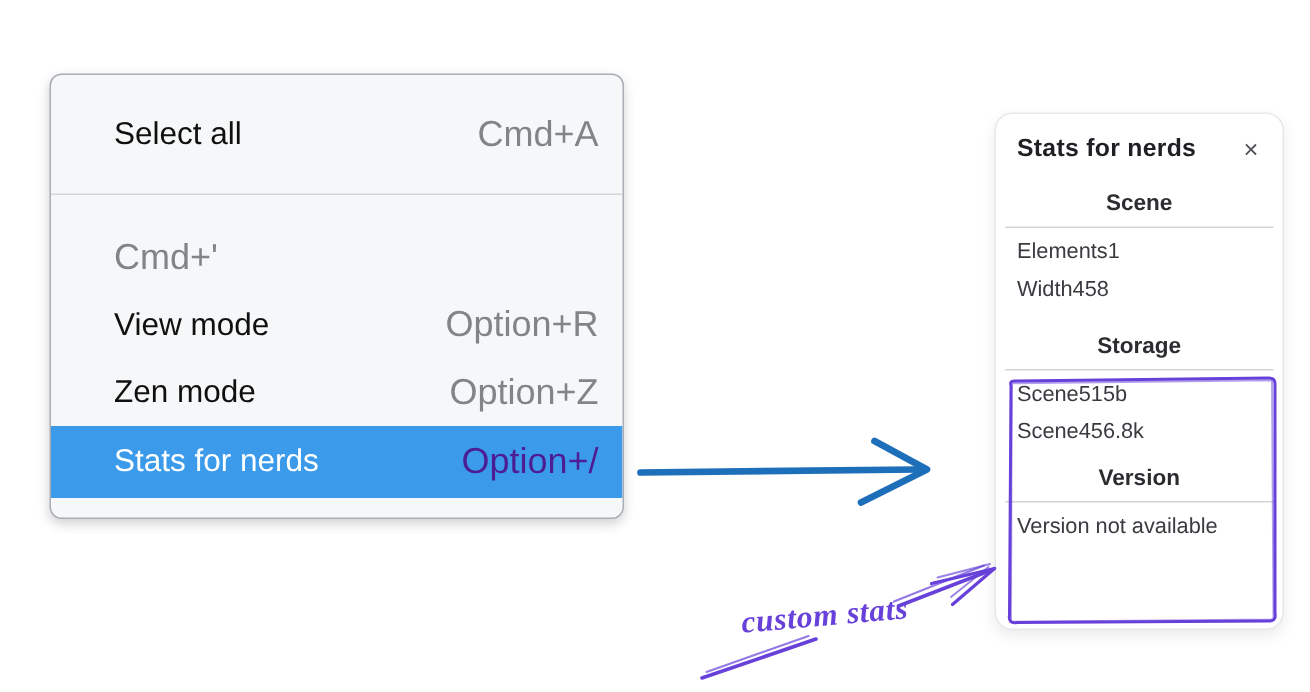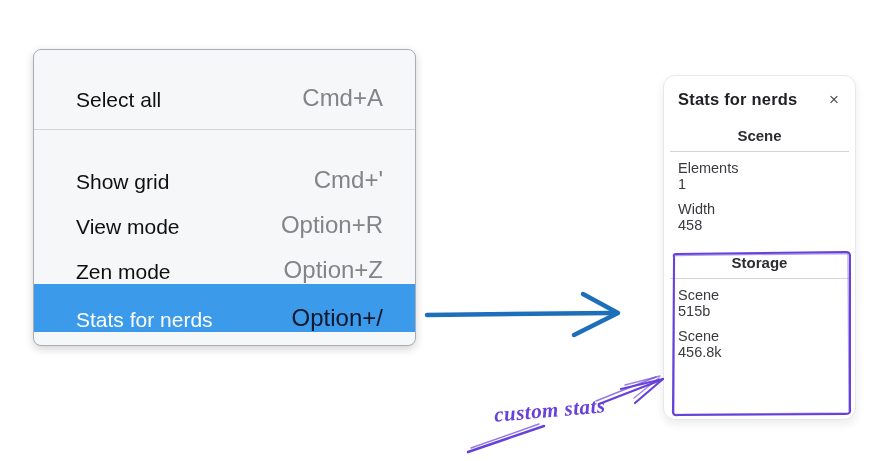--- a/index.html
+++ b/index.html
@@ -11,45 +11,45 @@
   
   .menu{
     position:absolute;left:33px;top:49px;width:383px;
     background:#f6f7f8;border:1px solid #a9aeb6;border-radius:8px;
     box-shadow:0 3px 8px rgba(0,0,0,0.18);
     box-sizing:border-box;overflow:hidden;
   }
   .menu-section-top{border-bottom:1px solid #d4d5d8;padding:17px 0;}
   .menu-section-bottom{padding:19px 0 13px 0;}
   .menu-item{
-    display:flex;justify-content:space-between;align-items:flex-end;
-    height:45px;padding:0 32px 0 42px;
+    display:flex;justify-content:space-between;align-items:center;
+    height:45px;padding:0 16px 0 42px;
     font-size:21px;color:#101010;cursor:default;
   }
   .menu-item .mi-shortcut{color:#828487;font-size:24px;}
   .menu-item.highlight{
     background:#3b9bea;color:#ffffff;height:48px;
   }
-  .menu-item.highlight .mi-shortcut{color:#0f172a;}
+  .menu-item.highlight .mi-shortcut{color:#4c1d95;}
 
   
   .stats-panel{
     position:absolute;left:663px;top:75px;width:193px;height:345px;
     background:#ffffff;border:1px solid #e8e8ec;border-radius:12px;
     box-shadow:0 4px 10px rgba(0,0,0,0.08);
     box-sizing:border-box;padding:13px 14px 10px 14px;
     color:#3a3a40;font-size:14.5px;
   }
   .panel-header{display:flex;justify-content:space-between;align-items:center;}
   .panel-title{font-weight:bold;font-size:16.5px;color:#1f1f24;letter-spacing:.2px;}
   .close-btn{font-size:17px;color:#515157;cursor:pointer;line-height:1;padding:2px;}
   .sec-heading{text-align:center;font-weight:bold;font-size:15px;color:#2c2c31;margin-top:17px;}
   .sec-heading.tight{margin-top:10px;}
   .rule{border-top:1px solid #d3d3d8;margin:7px -8px 3px -8px;}
-  .stat-row{display:flex;justify-content:flex-start;padding:4.5px 0;flex-direction:column;}
+  .stat-row{display:flex;justify-content:flex-start;padding:4.5px 0;}
   .stat-note{padding:5px 0 0 0;font-size:14.5px;color:#3a3a40;}
 
   
   .overlay{position:absolute;left:0;top:0;width:873px;height:461px;pointer-events:none;z-index:10;}
 
   
   .annotation{
     position:absolute;left:494px;top:398px;z-index:11;
     font-family:cursive;font-style:italic;font-weight:600;
     font-size:21px;letter-spacing:.5px;color:#6741d9;
@@ -63,21 +63,20 @@
 
   <div class="menu">
     <div class="menu-section-top">
       <div class="menu-item">
         <span class="mi-label">Select all</span>
         <span class="mi-shortcut">Cmd+A</span>
       </div>
     </div>
     <div class="menu-section-bottom">
       <div class="menu-item">
-        <span class="mi-label">Show grid</span>
         <span class="mi-shortcut">Cmd+'</span>
       </div>
       <div class="menu-item">
         <span class="mi-label">View mode</span>
         <span class="mi-shortcut">Option+R</span>
       </div>
       <div class="menu-item">
         <span class="mi-label">Zen mode</span>
         <span class="mi-shortcut">Option+Z</span>
       </div>
@@ -113,20 +112,25 @@
       <div class="stat-row">
         <span>Scene</span>
         <span>515b</span>
       </div>
       <div class="stat-row">
         <span>Scene</span>
         <span>456.8k</span>
       </div>
     </div>
 
+    <div class="section">
+      <div class="sec-heading tight">Version</div>
+      <div class="rule"></div>
+      <div class="stat-note">Version not available</div>
+    </div>
   </div>
 
   <svg class="overlay" viewBox="0 0 873 461">
 
     <g fill="none" stroke-linecap="round" stroke-linejoin="round">
       <path d="M427 315 L611 313" stroke-width="4.5" stroke="#1e6fba"></path>
       <path d="M583 294 L618 313 L574 335" stroke-width="4.5" stroke="#1e6fba"></path>
     </g>
 
     <g fill="none" stroke-linecap="round" stroke-linejoin="round">

